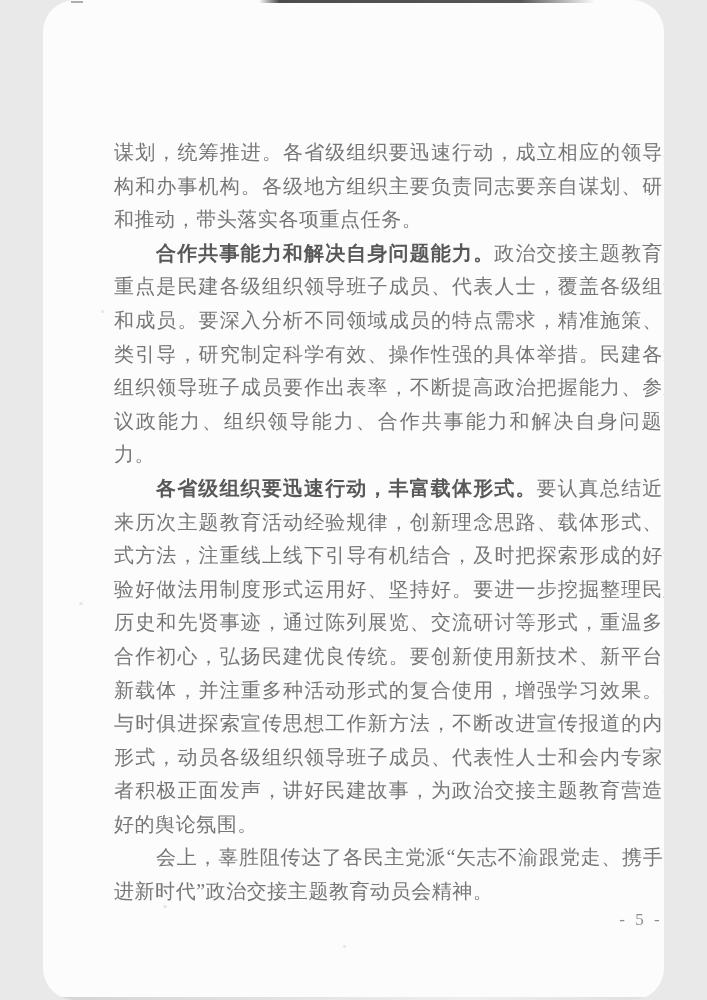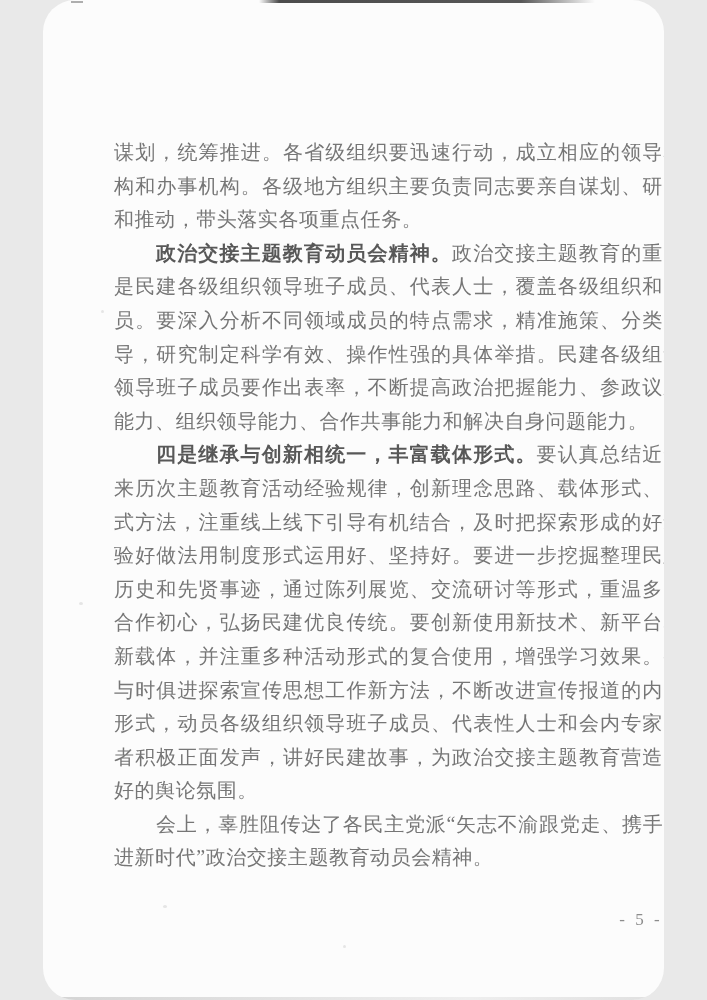--- a/index.html
+++ b/index.html
@@ -138,23 +138,23 @@
     <i style="left:652px; top:190px; width:4px; height:3px;"></i>
     <i style="left:665px; top:760px; width:3px; height:3px;"></i>
     <i style="left:300px; top:945px; width:3px; height:3px;"></i>
     <i style="left:120px; top:905px; width:4px; height:3px;"></i>
   </div>
 
   <div class="content">
 
     <p><span>谋划，统筹推进。各省级组织要迅速行动，成立相应的领导机构和办事机构。各级地方组织主要负责同志要亲自谋划、研究和推动，带头落实各项重点任务。</span></p>
 
-    <p class="indent"><span class="lead">政治交接主题教育动员会精神。</span><span>政治交接主题教育的重点是民建各级组织领导班子成员、代表人士，覆盖各级组织和成员。要深入分析不同领域成员的特点需求，精准施策、分类引导，研究制定科学有效、操作性强的具体举措。民建各级组织领导班子成员要作出表率，不断提高政治把握能力、参政议政能力、组织领导能力、合作共事能力和解决自身问题能力。</span></p>
+    <p class="indent"><span class="lead">合作共事能力和解决自身问题能力。</span><span>政治交接主题教育的重点是民建各级组织领导班子成员、代表人士，覆盖各级组织和成员。要深入分析不同领域成员的特点需求，精准施策、分类引导，研究制定科学有效、操作性强的具体举措。民建各级组织领导班子成员要作出表率，不断提高政治把握能力、参政议政能力、组织领导能力、合作共事能力和解决自身问题能力。</span></p>
 
-    <p class="indent"><span class="lead">四是继承与创新相统一，丰富载体形式。</span><span>要认真总结近年来历次主题教育活动经验规律，创新理念思路、载体形式、方式方法，注重线上线下引导有机结合，及时把探索形成的好经验好做法用制度形式运用好、坚持好。要进一步挖掘整理民建历史和先贤事迹，通过陈列展览、交流研讨等形式，重温多党合作初心，弘扬民建优良传统。要创新使用新技术、新平台和新载体，并注重多种活动形式的复合使用，增强学习效果。要与时俱进探索宣传思想工作新方法，不断改进宣传报道的内容形式，动员各级组织领导班子成员、代表性人士和会内专家学者积极正面发声，讲好民建故事，为政治交接主题教育营造良好的舆论氛围。</span></p>
+    <p class="indent"><span class="lead">各省级组织要迅速行动，丰富载体形式。</span><span>要认真总结近年来历次主题教育活动经验规律，创新理念思路、载体形式、方式方法，注重线上线下引导有机结合，及时把探索形成的好经验好做法用制度形式运用好、坚持好。要进一步挖掘整理民建历史和先贤事迹，通过陈列展览、交流研讨等形式，重温多党合作初心，弘扬民建优良传统。要创新使用新技术、新平台和新载体，并注重多种活动形式的复合使用，增强学习效果。要与时俱进探索宣传思想工作新方法，不断改进宣传报道的内容形式，动员各级组织领导班子成员、代表性人士和会内专家学者积极正面发声，讲好民建故事，为政治交接主题教育营造良好的舆论氛围。</span></p>
 
     <p class="indent"><span>会上，辜胜阻传达了各民主党派“矢志不渝跟党走、携手奋进新时代”政治交接主题教育动员会精神。</span></p>
 
 
   </div>
 
   <div class="page-number">- 5 -</div>
 
 </div>
 

